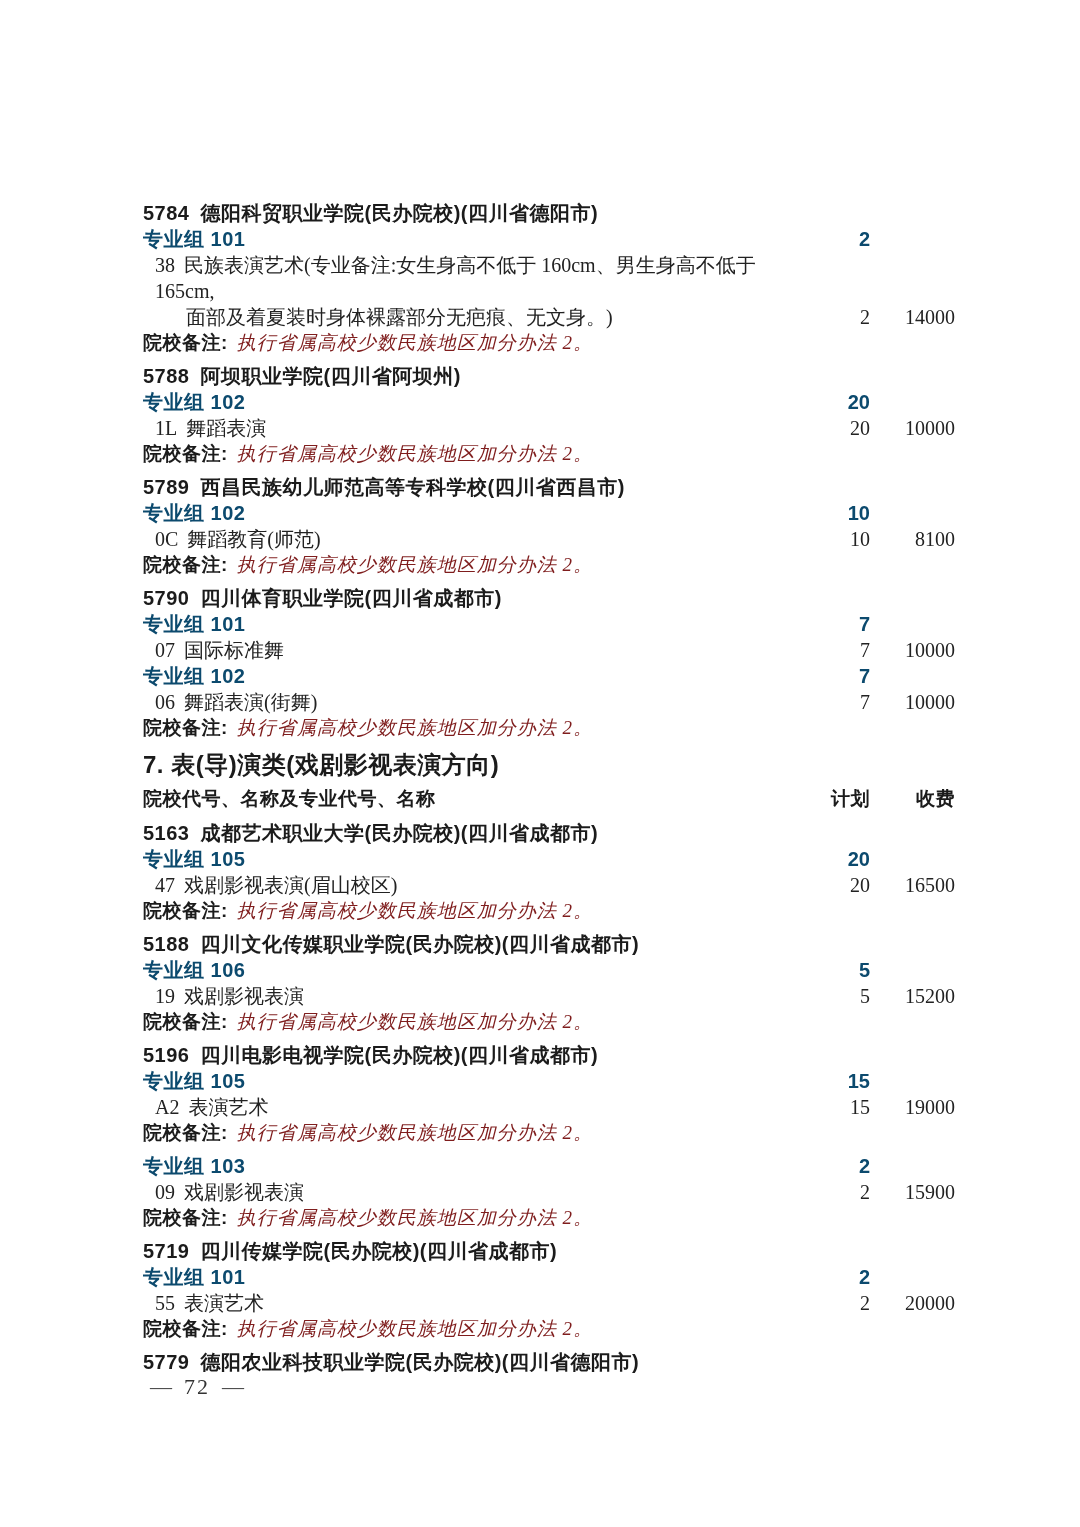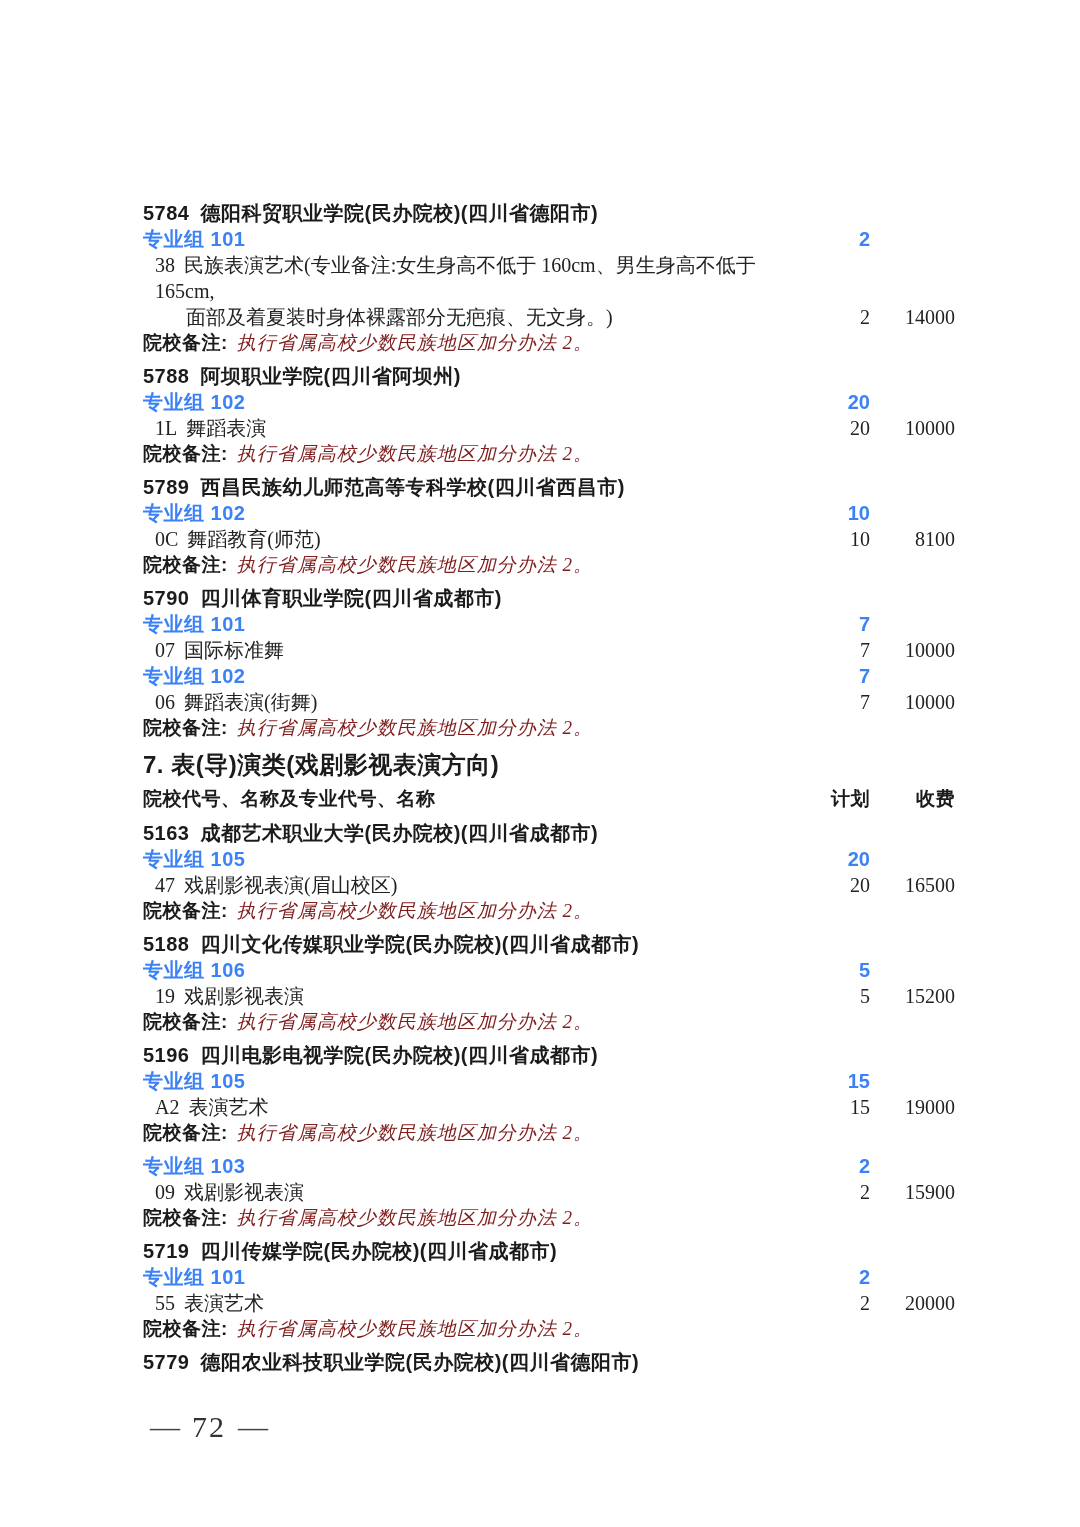--- a/index.html
+++ b/index.html
@@ -24,21 +24,21 @@
     color: #1b1b1b;
     letter-spacing: 0.5px;
   }
   .inst-code { margin-right: 11px; }
   
   .row { display: flex; align-items: flex-end; }
   .col-plan { width: 60px; text-align: right; flex: none; }
   .col-fee  { width: 85px; text-align: right; flex: none; }
   
   .grp { font-family: "Liberation Sans", sans-serif; font-weight: 700;
-         font-size: 20px; line-height: 26px; color: #3b82f6; }
+         font-size: 20px; line-height: 26px; color: #0c4a6e; }
   .grp-label { flex: 1; letter-spacing: 0.5px; }
   
   .major { font-family: "Liberation Serif", serif; font-size: 20px;
            line-height: 26px; color: #222222; }
   .maj-left { flex: 1; padding-left: 12px; }
   .maj-line.cont { padding-left: 31px; }
   .maj-code { margin-right: 9px; }
   
   .remark { line-height: 26px; }
   .remark-label {
@@ -56,23 +56,23 @@
     margin: 3px 0 5px 0; letter-spacing: 0.5px;
   }
   .colhead {
     font-family: "Liberation Sans", sans-serif; font-weight: 700;
     font-size: 19px; line-height: 26px; color: #1b1b1b;
     margin-bottom: 8px; letter-spacing: 0.5px;
   }
   .ch-name { flex: 1; }
   
   .footer {
-    position: absolute; left: 146px; top: 1410px;
+    position: absolute; left: 146px; top: 1374px;
     font-family: "Liberation Serif", serif;
-    font-size: 30px; color: #333333;
+    font-size: 22px; color: #333333;
   }
   .footer .dash { margin: 0 4px; color: #444444; }
   .footer .num { margin: 0 8px; letter-spacing: 2px; }
 </style>
 </head>
 <body>
 
 <div class="page-content">
     <div class="inst">
       <div class="inst-h"><span class="inst-code">5784</span><span class="inst-name">德阳科贸职业学院(民办院校)(四川省德阳市)</span></div>

